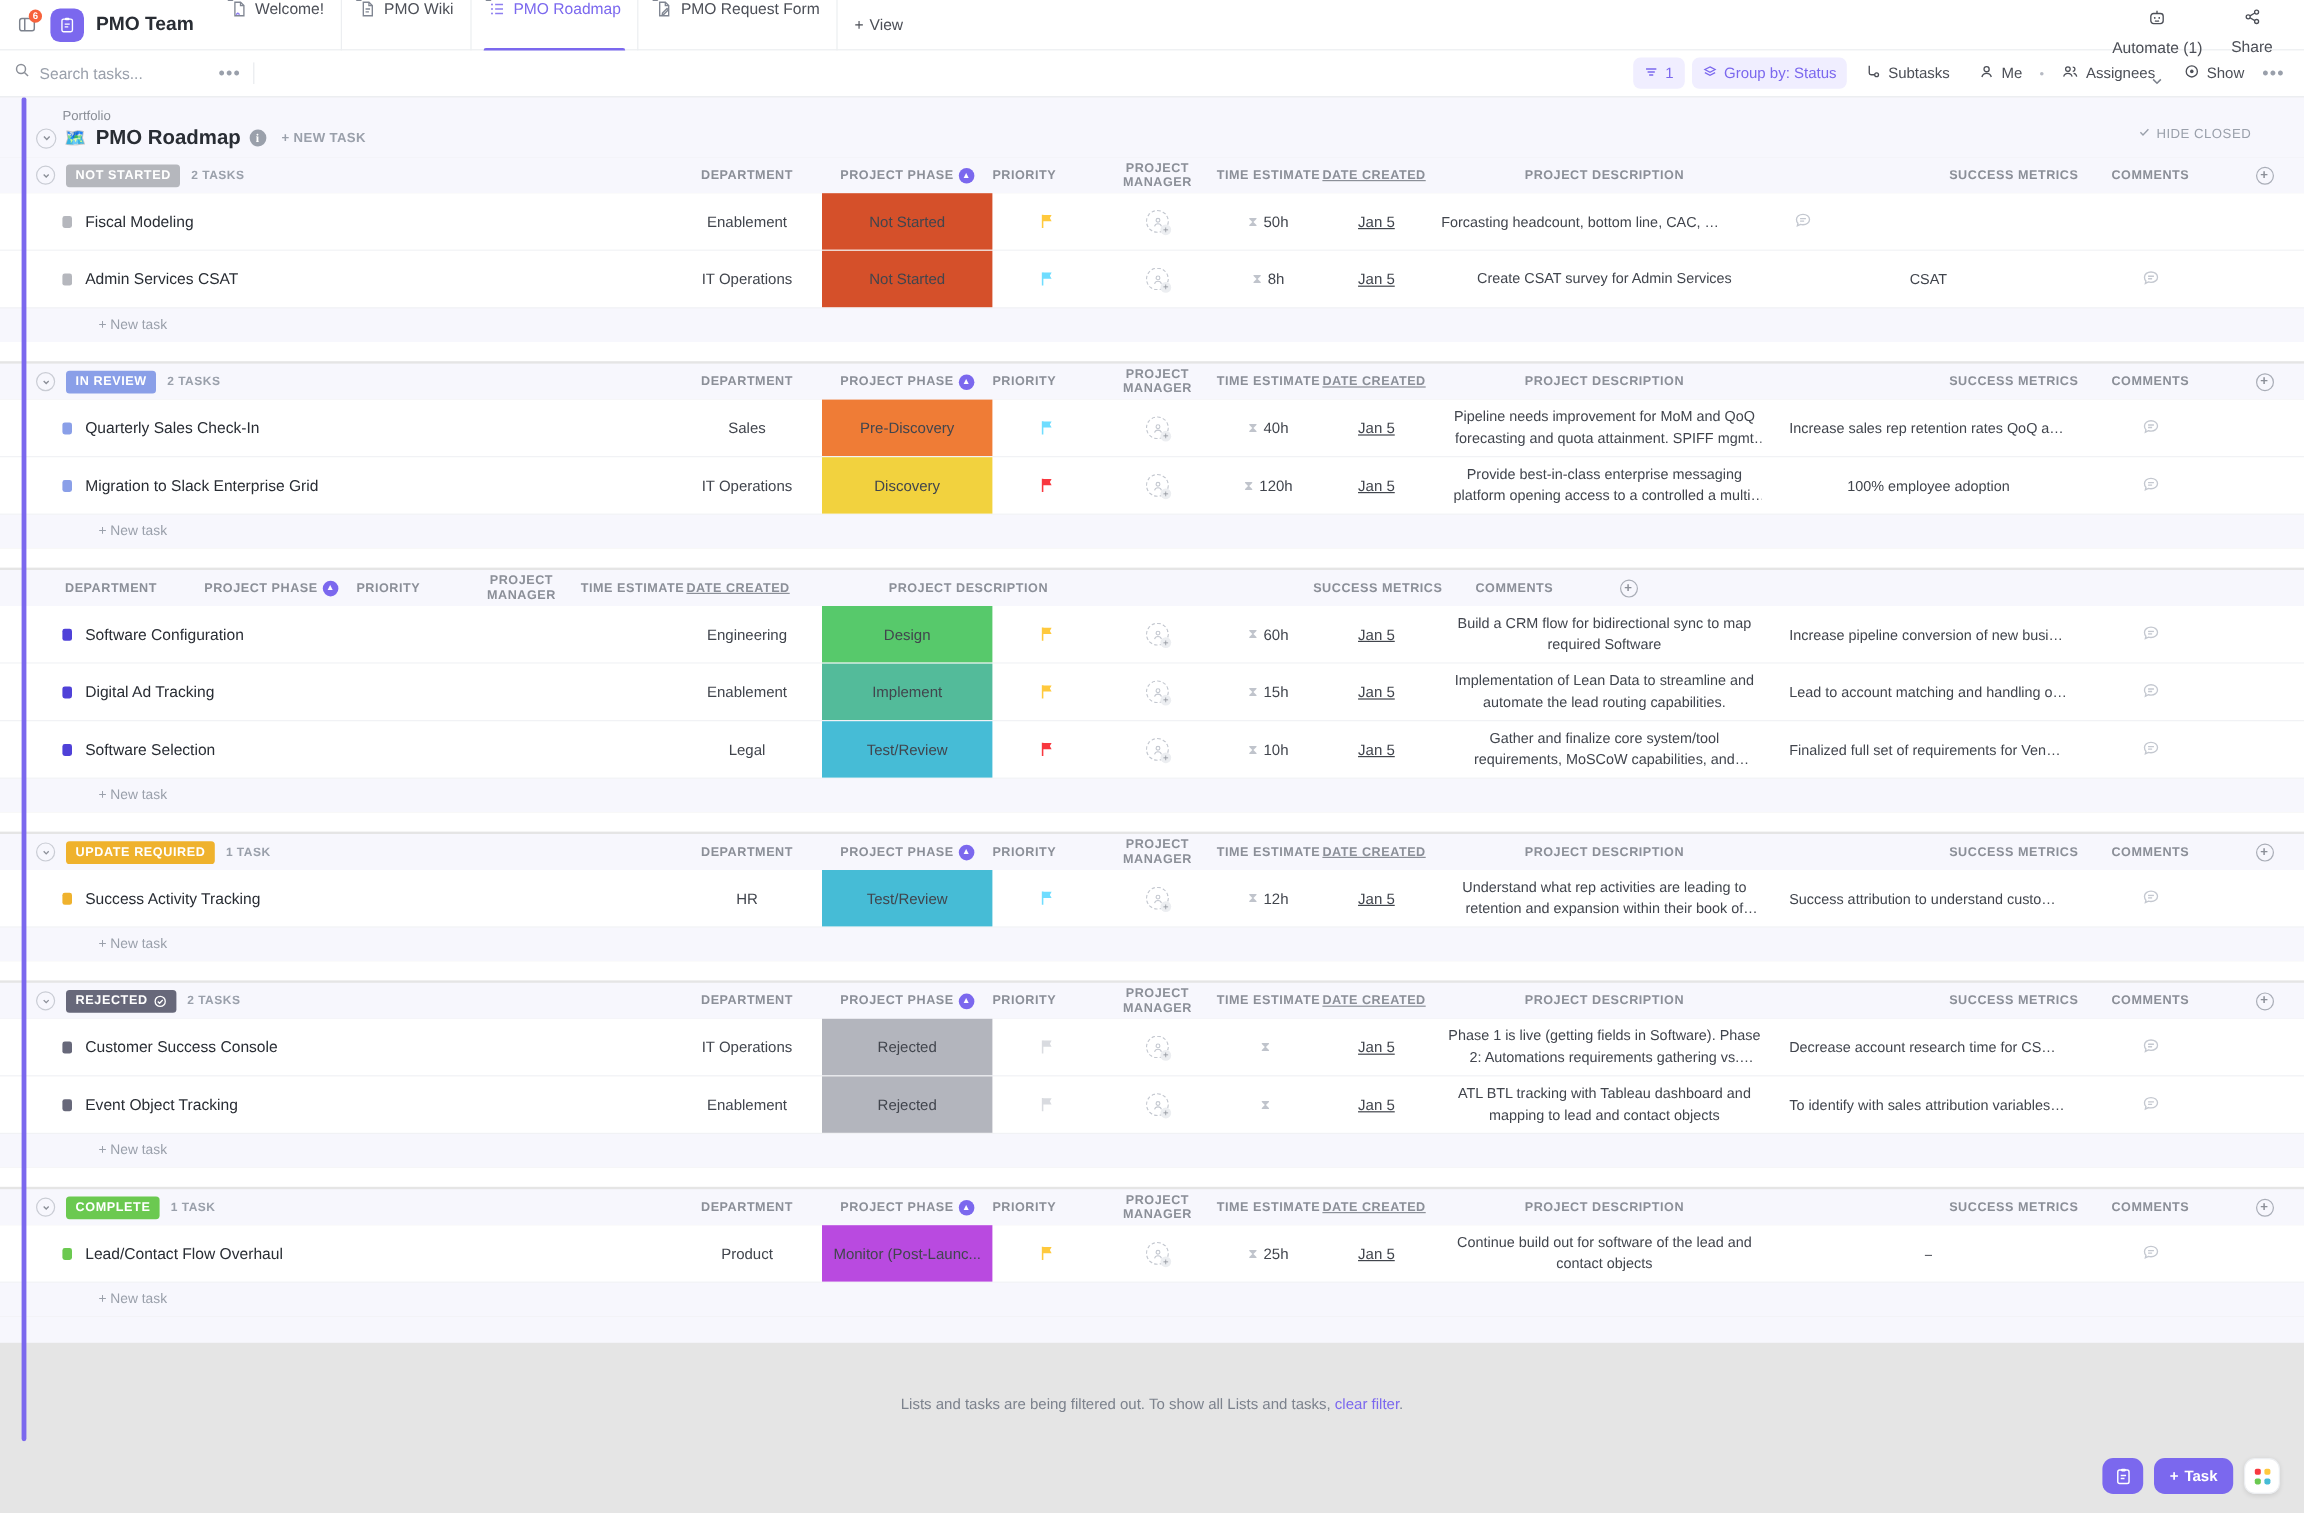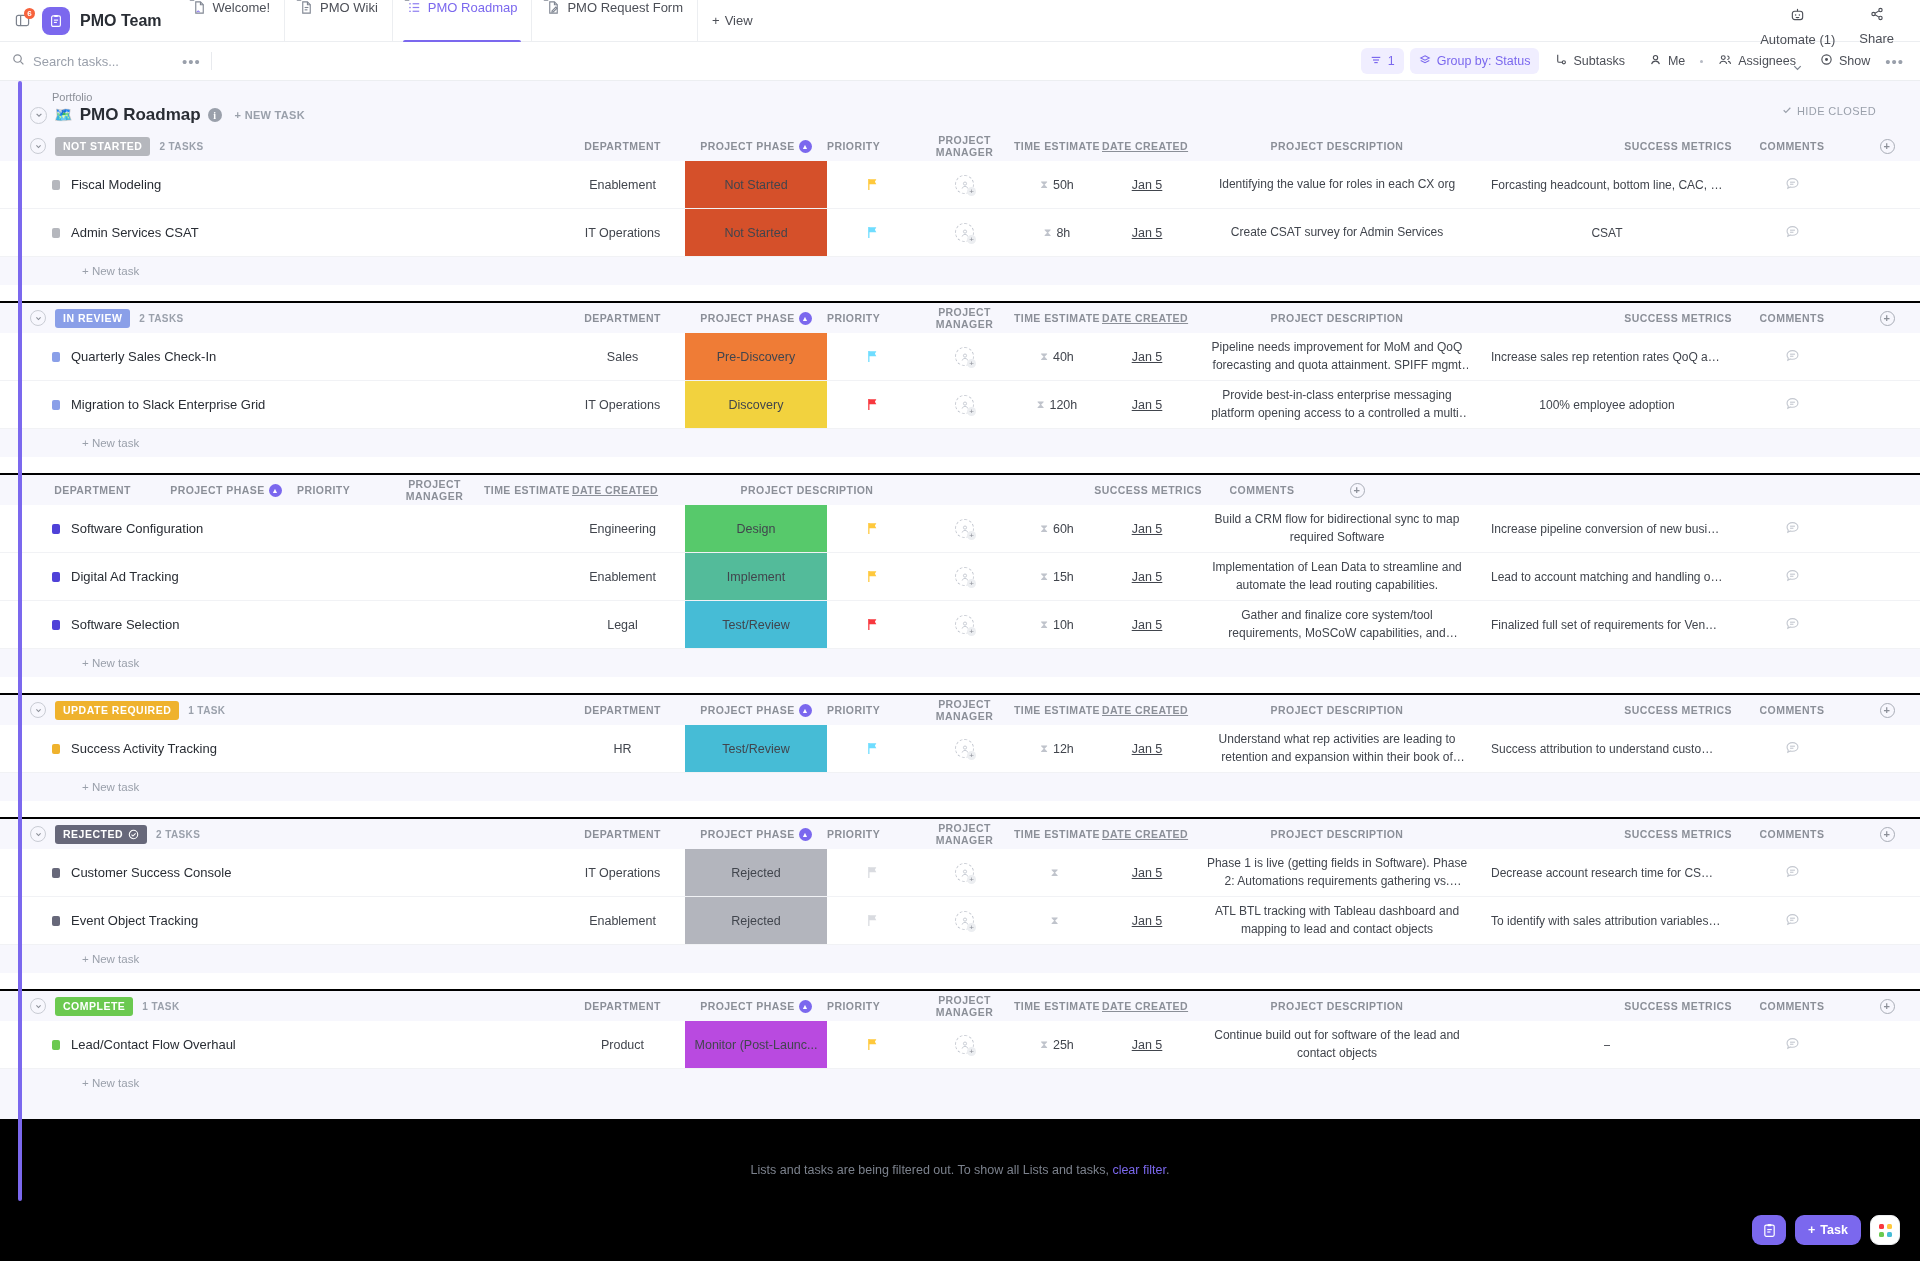--- a/index.html
+++ b/index.html
@@ -105,21 +105,21 @@
     height: 26px; padding: 0 9px; border-radius: 6px;
     font-size: 12.5px; color: #4c4f57; cursor: pointer; white-space: nowrap;
   }
   .fb-chip.accent { background: #f0eeff; color: #7b68ee; font-weight: 500; }
   .fb-dot { width: 3px; height: 3px; border-radius: 50%; background: #b6bac3; }
 
   
   .page {
     height: calc(1261px - 42px - 39px);
     overflow: hidden; position: relative;
-    background: #000000;
+    background: #e5e5e5;
   }
   .board-wrap { position: relative; }
   .left-accent {
     position: absolute; left: 18px; top: 0; width: 4px;
     background: #7b68ee; border-radius: 3px;
   }
 
   
   .list-head {
     display: flex; align-items: flex-start;
@@ -559,23 +559,20 @@
                   <circle cx="7" cy="5" r="2.2"></circle>
                   <path d="M3 12c.5-2 2.1-3 4-3s3.5 1 4 3"></path>
                 </svg>
               </span>
             </div>
             <div class="c-time time-cell">
               <span class="hourglass">⧗</span>
               <span>50h</span>
             </div>
             <div class="c-date">Jan 5</div>
-            <div class="c-desc">
-              <span class="desc-txt">Identifying the value for roles in each CX org</span>
-            </div>
             <div class="c-metric">
               <span class="metric-txt">Forcasting headcount, bottom line, CAC, C...</span>
             </div>
             <div class="c-comm">
               <span class="comment-ic"><svg width="15" height="15" viewBox="0 0 16 16" fill="none" stroke="#c4c8d0" stroke-width="1.2">
                   <path d="M2.2 7.4c0-2.7 2.6-4.6 5.8-4.6s5.8 1.9 5.8 4.6-2.6 4.6-5.8 4.6c-.8 0-1.6-.1-2.3-.3L3 13l.5-2.2c-.8-.8-1.3-1.9-1.3-3.4z"></path>
                   <line x1="5.4" y1="6.6" x2="10.6" y2="6.6"></line>
                   <line x1="5.4" y1="8.8" x2="9" y2="8.8"></line>
                 </svg></span>
             </div>

